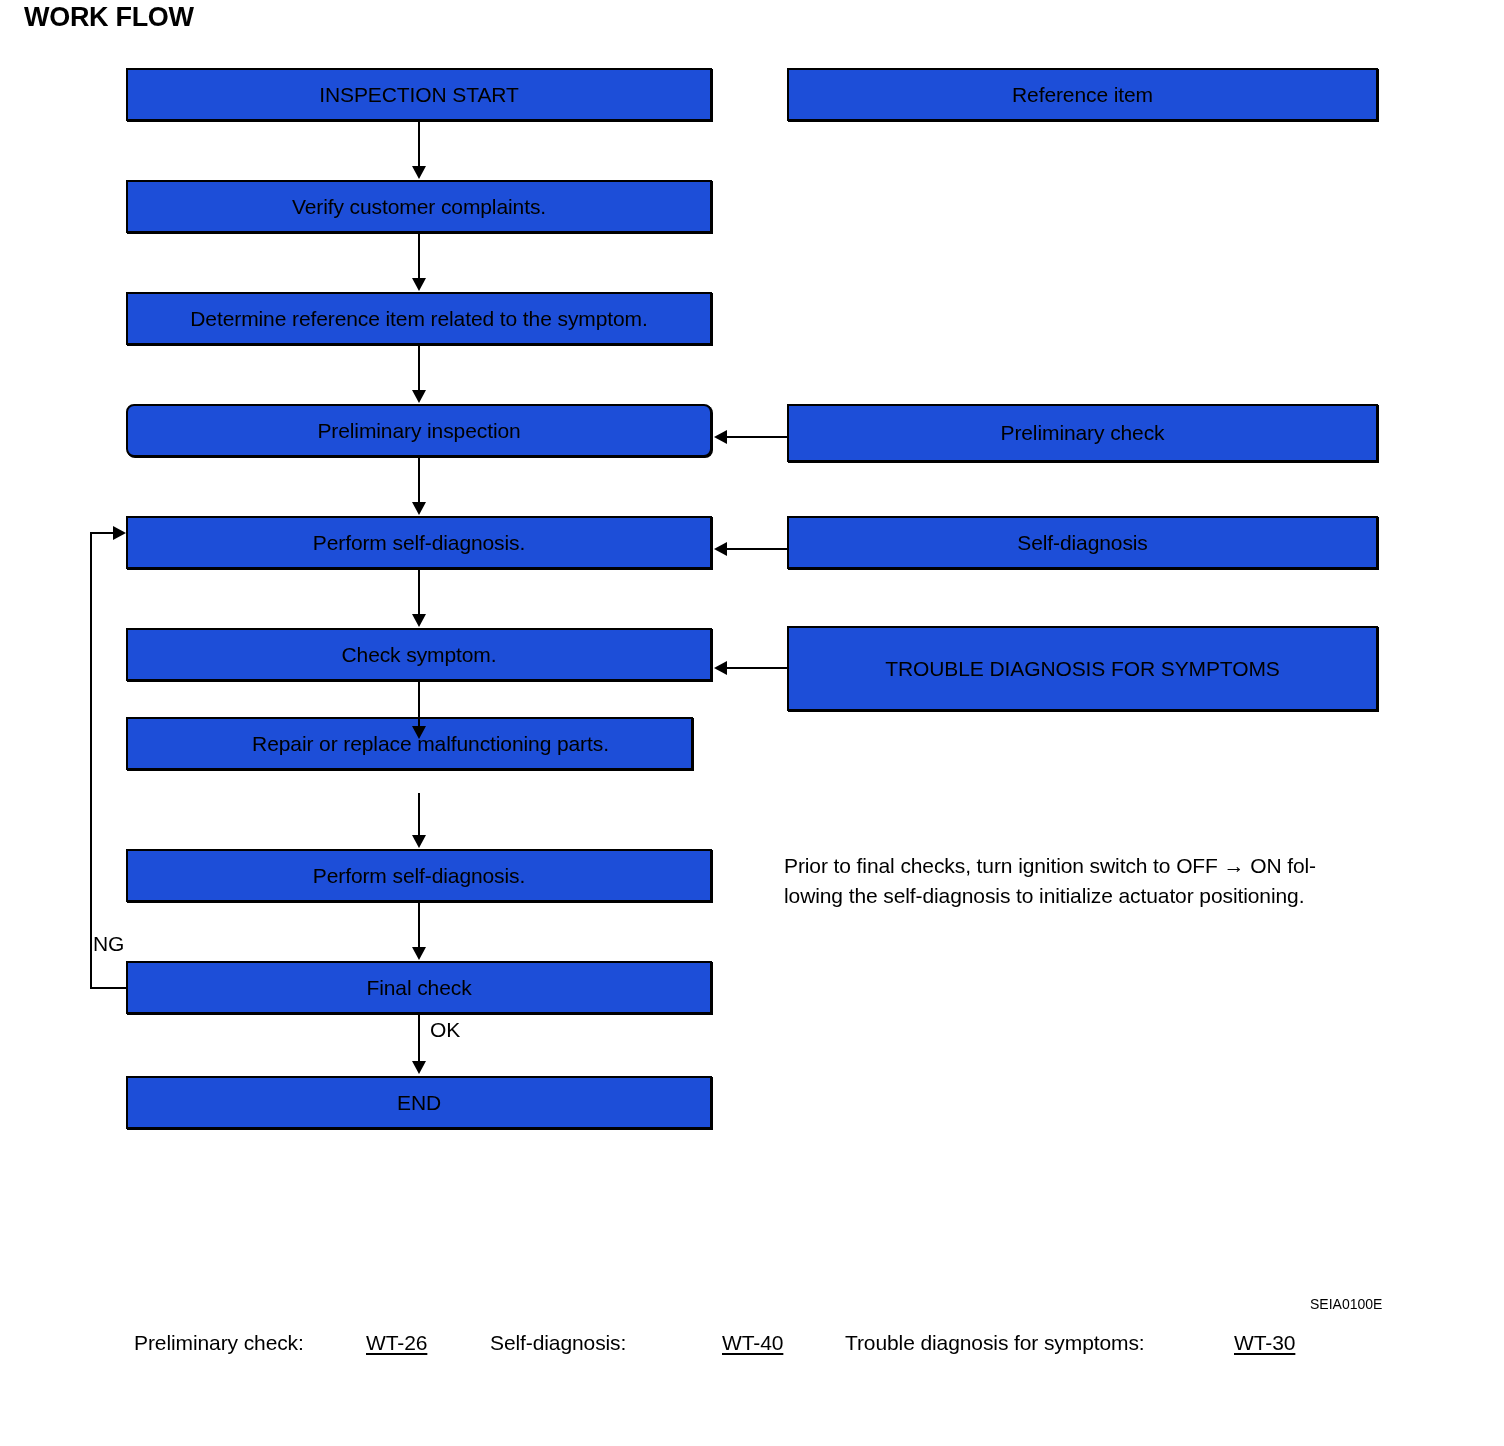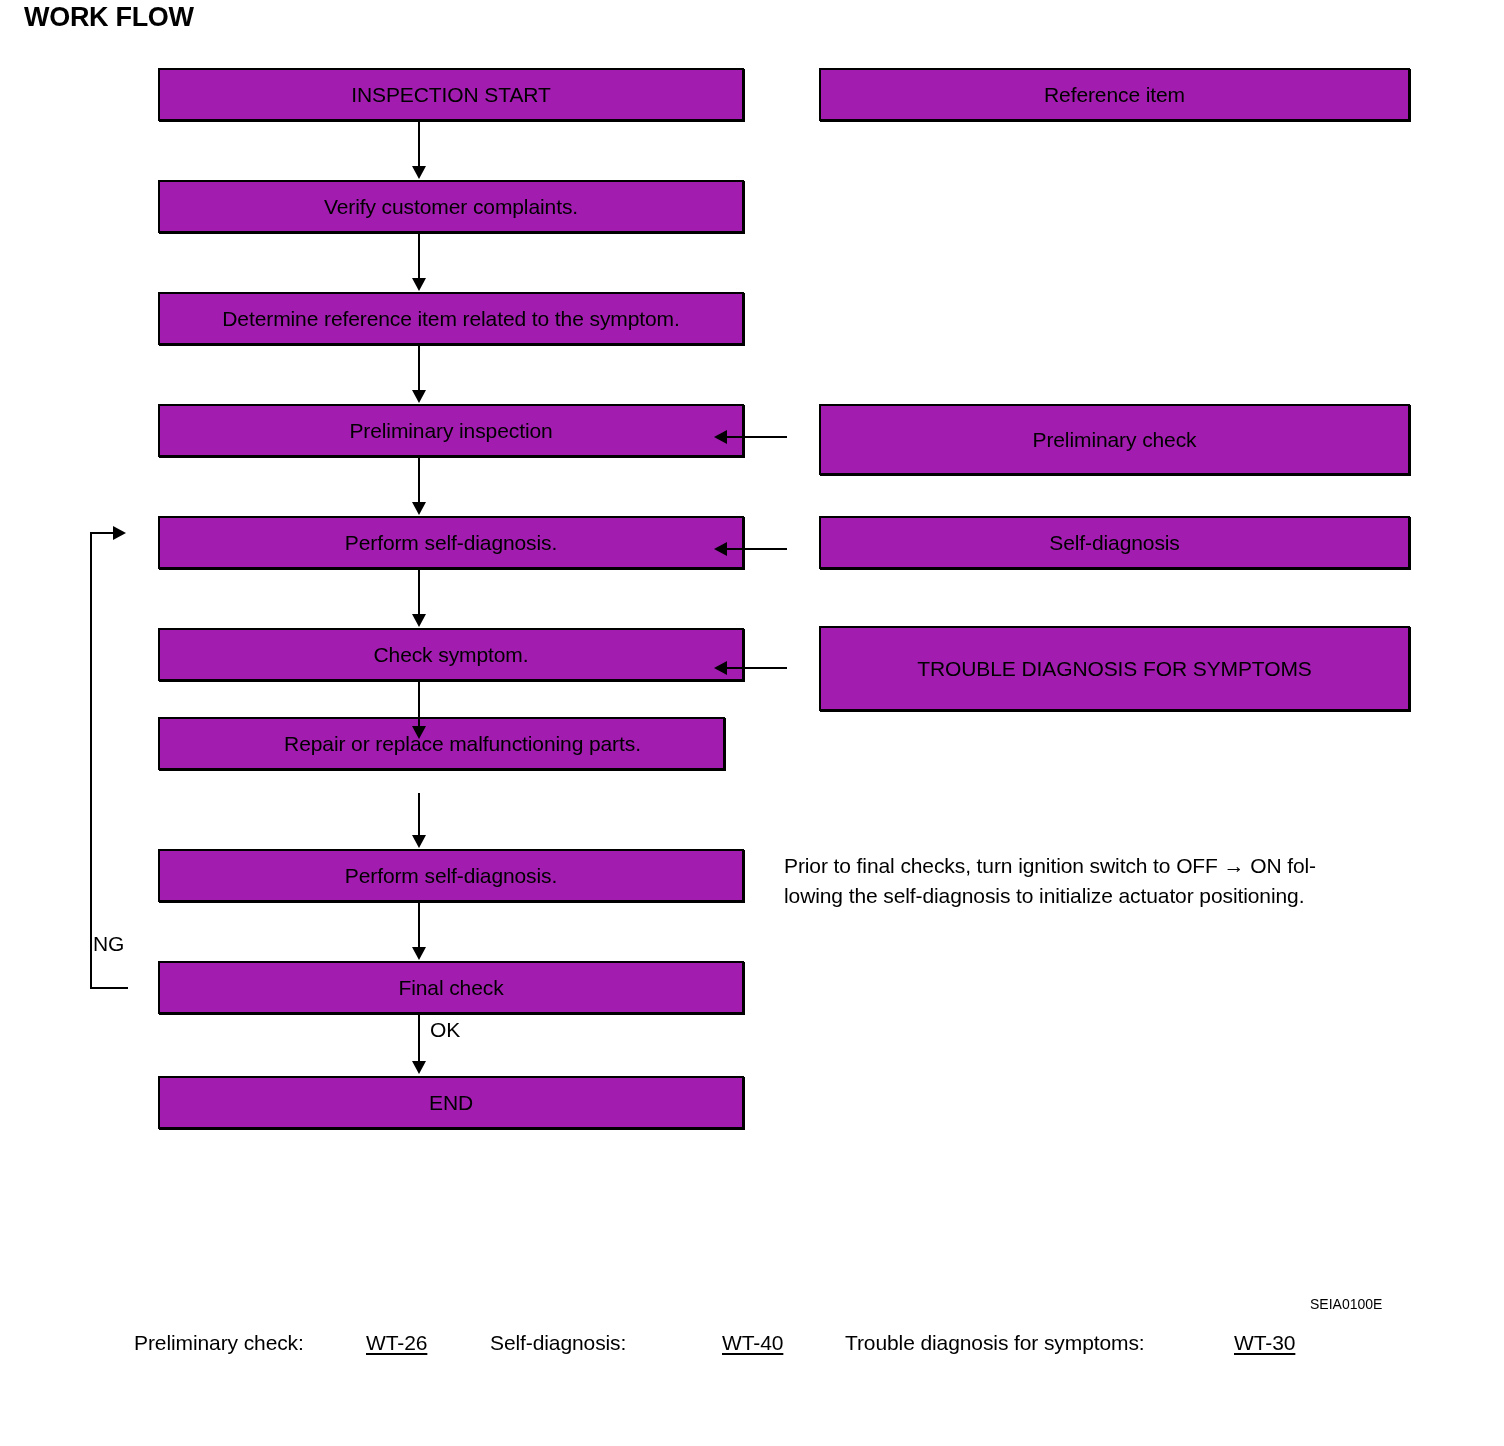--- a/index.html
+++ b/index.html
@@ -30,30 +30,29 @@
     font-weight: bold;
     letter-spacing: -0.3px;
     white-space: nowrap;
   }
 
   
   .fbox {
     position: absolute;
     box-sizing: border-box;
     border: 2px solid #000000;
-    background: #a21caf;
+    background: #1d4ed8;
     display: flex;
     align-items: center;
     justify-content: center;
     font-size: 21px;
     line-height: 1.2;
     text-align: center;
     letter-spacing: -0.1px;
     white-space: nowrap;
-    margin-left: 32px;
   }
   
   .fbox.shadow {
     box-shadow: 1px 1px 0 0 #000;
   }
 
   
   .vline {
     position: absolute;
     width: 2px;
@@ -153,21 +152,21 @@
   </div>
 
   <div class="fbox shadow" style="left:126px; top:180px; width:586px; height:53px;">
     <span>Verify customer complaints.</span>
   </div>
 
   <div class="fbox shadow" style="left:126px; top:292px; width:586px; height:53px;">
     <span>Determine reference item related to the symptom.</span>
   </div>
 
-  <div class="fbox shadow" style="left:126px; top:404px; width:586px; height:53px;">
+  <div class="fbox shadow" style="left:126px; top:404px; width:586px; height:53px;border-radius:8px;">
     <span>Preliminary inspection</span>
   </div>
 
   <div class="fbox shadow" style="left:126px; top:516px; width:586px; height:53px;">
     <span>Perform self-diagnosis.</span>
   </div>
 
   <div class="fbox shadow" style="left:126px; top:628px; width:586px; height:53px;">
     <span>Check symptom.</span>
   </div>
@@ -185,21 +184,21 @@
   </div>
 
   <div class="fbox shadow" style="left:126px; top:1076px; width:586px; height:53px;">
     <span>END</span>
   </div>
 
   <div class="fbox shadow" style="left:787px; top:68px; width:591px; height:53px;">
     <span>Reference item</span>
   </div>
 
-  <div class="fbox shadow" style="left:787px; top:404px; width:591px; height:71px;">
+  <div class="fbox shadow" style="left:787px; top:404px; width:591px; height:58px;">
     <span>Preliminary check</span>
   </div>
 
   <div class="fbox shadow" style="left:787px; top:516px; width:591px; height:53px;">
     <span>Self-diagnosis</span>
   </div>
 
   <div class="fbox shadow" style="left:787px; top:626px; width:591px; height:85px;">
     <span>TROUBLE DIAGNOSIS  FOR SYMPTOMS</span>
   </div>

